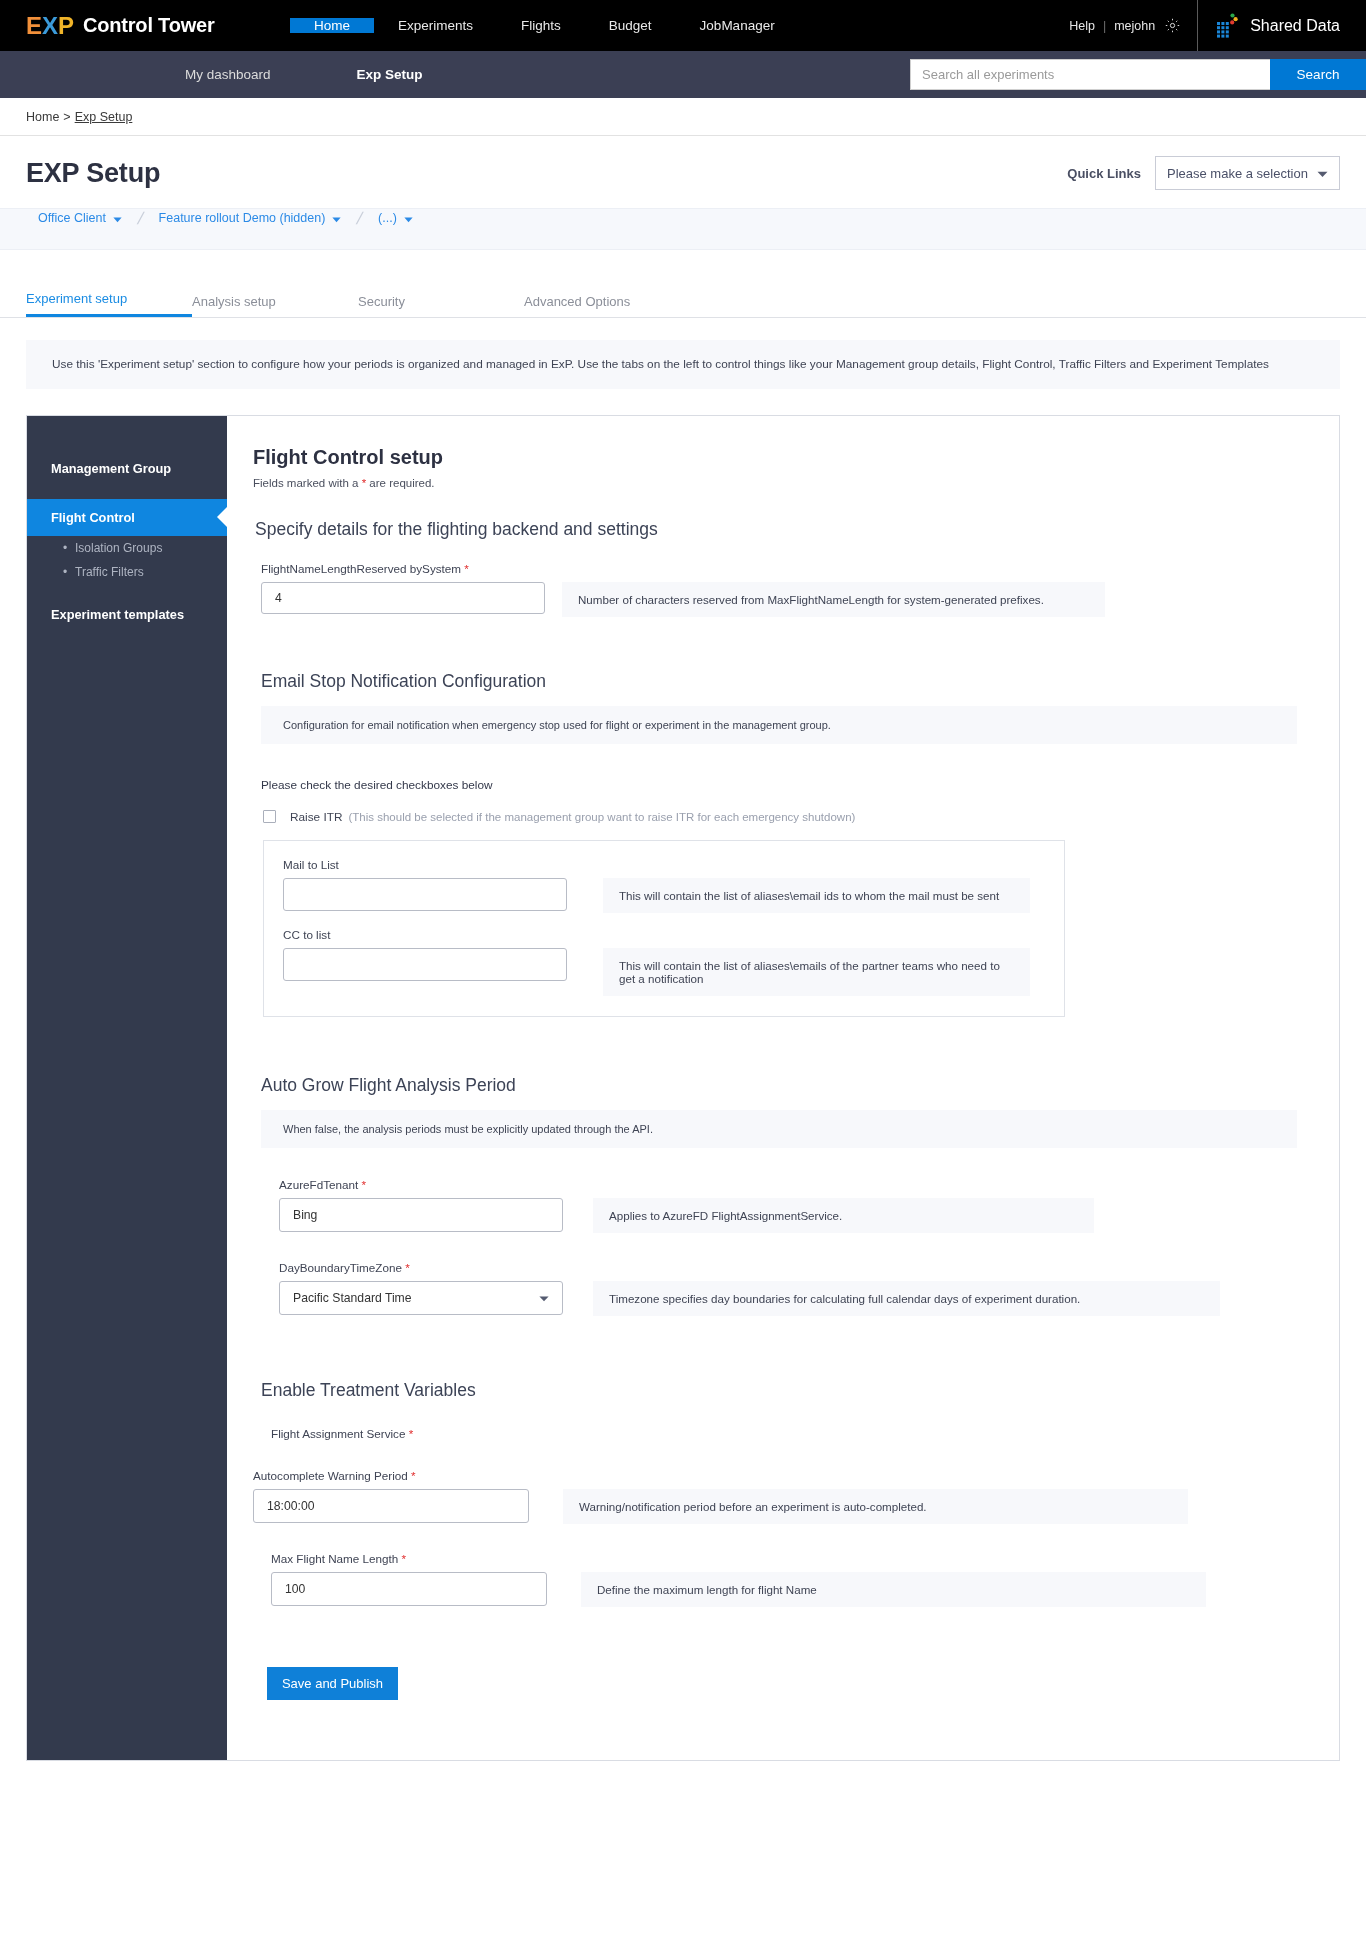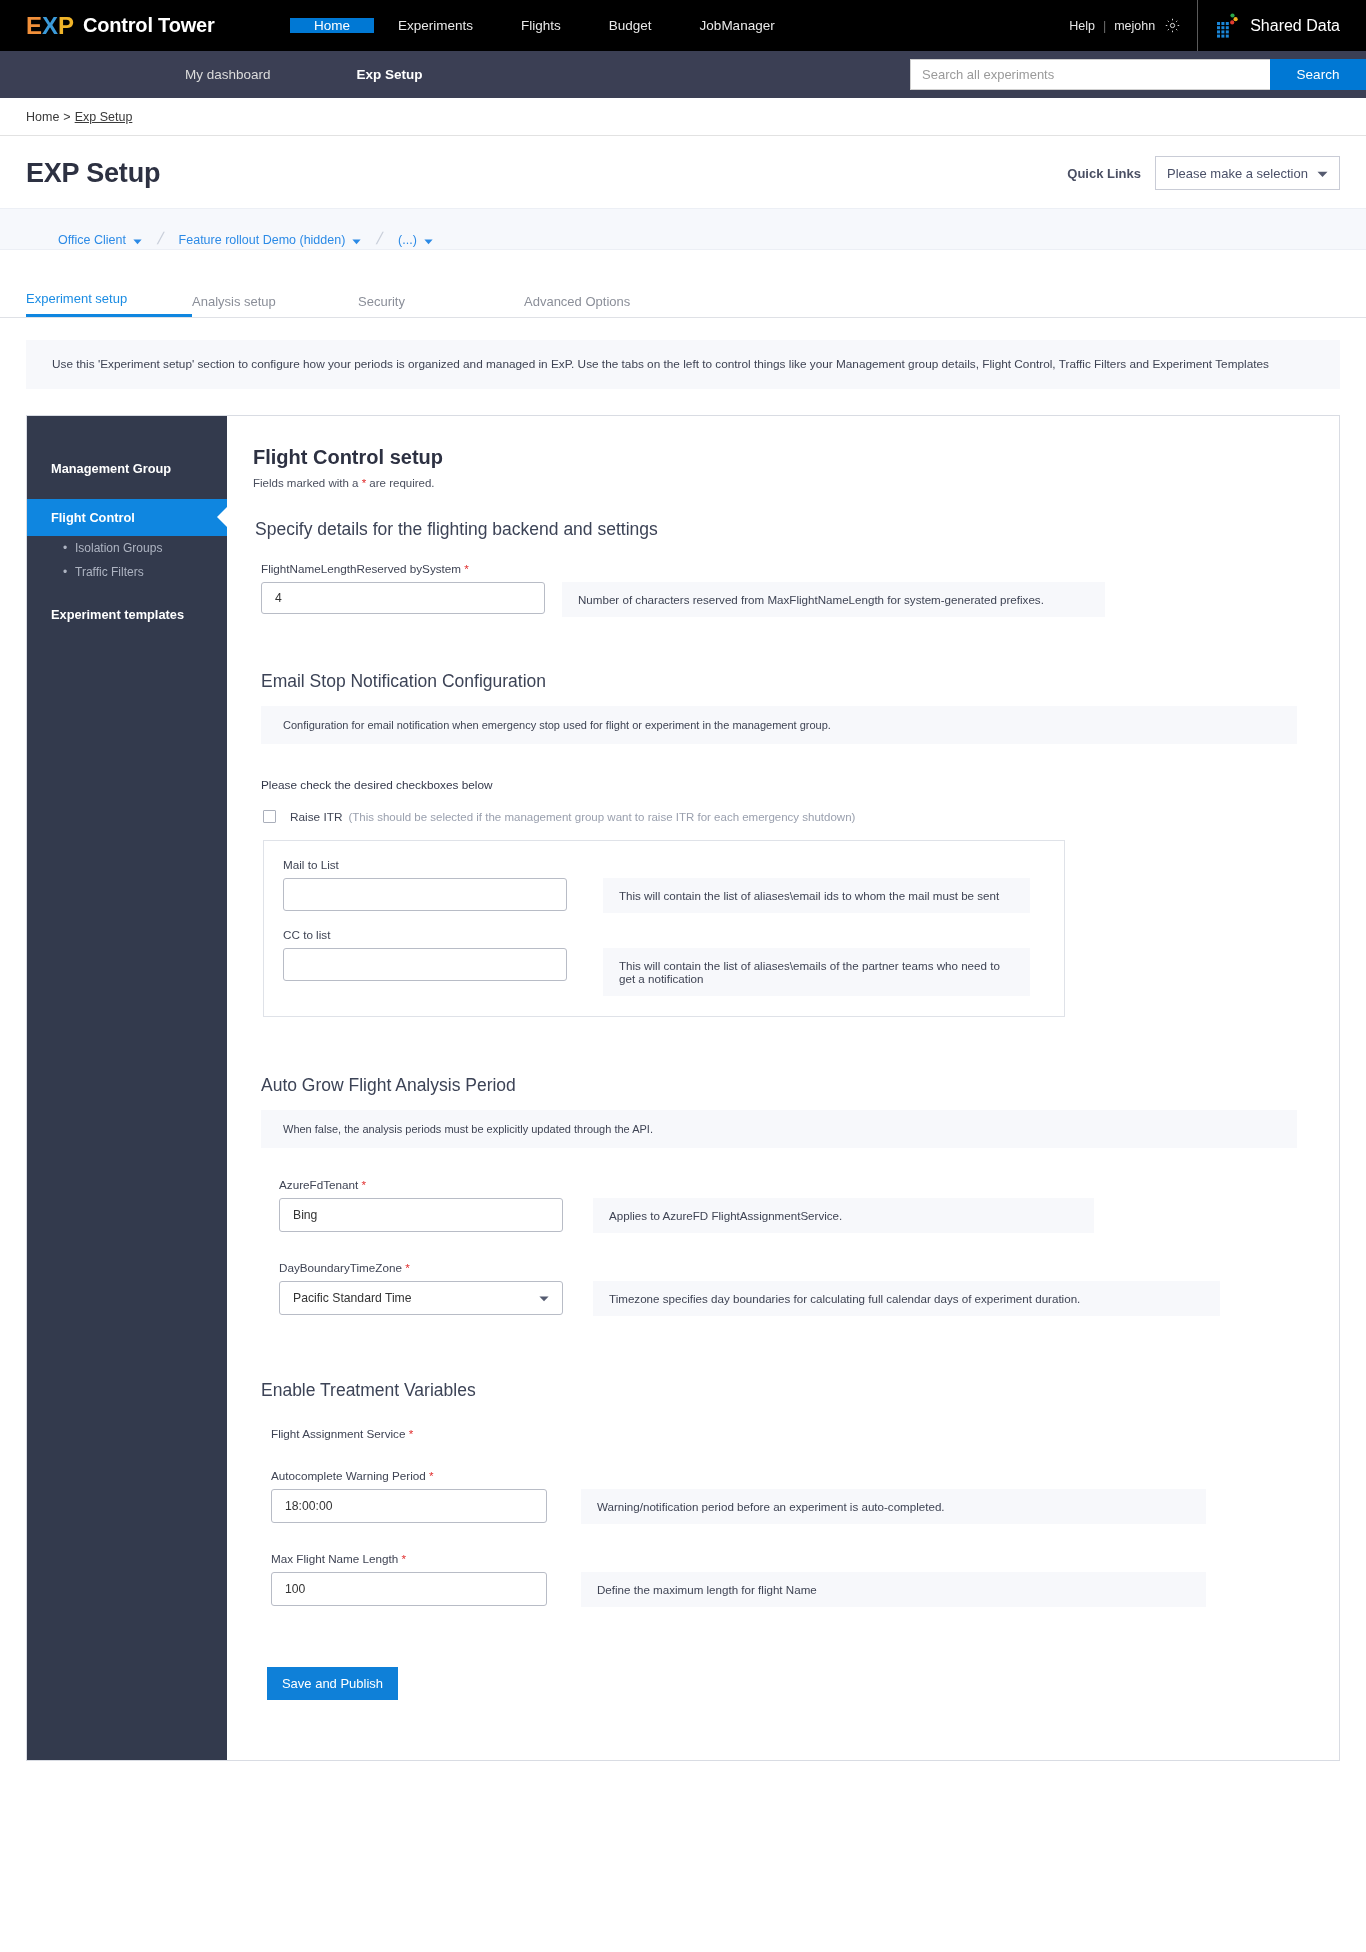--- a/index.html
+++ b/index.html
@@ -107,22 +107,22 @@
   .ql-select {
     width: 185px; height: 34px; border: 1px solid #c9ccd6; border-radius: 0;
     background: #fff; display: flex; align-items: center;
     padding: 0 11px; font-size: 13px; color: #4a5068; cursor: pointer;
   }
   .ql-caret { margin-left: auto; }
 
   
   .pillstrip {
     background: #f6f8fc;
-    height: 42px; display: flex; align-items: flex-end;
-    padding-left: 58px; margin: 0 0 0 0;
+    height: 42px; display: flex; align-items: flex-start;
+    padding-left: 38px; margin: 0 0 0 0;
     border-top: 1px solid #eceff5;
     border-bottom: 1px solid #eceff5;
   }
   .pill { display: flex; align-items: center; cursor: pointer; }
   .pill-text { color: #2b8ae6; font-size: 12.5px; }
   .pill-caret { margin-left: 7px; }
   .slash { color: #c9cfda; margin: 0 16px; font-size: 17px; transform: skewX(-15deg); }
 
   
   .tabs {
@@ -484,21 +484,21 @@
     
     <div class="sect-h2" style="margin-top:58px; margin-left:8px;">Enable Treatment Variables</div>
 
     <div class="fld-col" style="margin-left:18px; margin-top:26px;">
       <div class="fld-label">
         <span>Flight Assignment Service</span>
         <span class="ast">*</span>
       </div>
     </div>
 
-    <div class="fld-col" style="margin-left:18px; margin-top:22px;">
+    <div class="fld-col" style="margin-top:22px;">
       <div class="fld-label">
         <span>Autocomplete Warning Period</span>
         <span class="ast">*</span>
       </div>
       <div class="fieldgroup">
         <input class="txtinput" style="width: 276px; height: 34px;" value="18:00:00">
         <div class="helpbox" style="width:625px; margin-left:34px; min-height:34px;">Warning/notification period before an experiment is auto-completed.</div>
       </div>
     </div>
 

